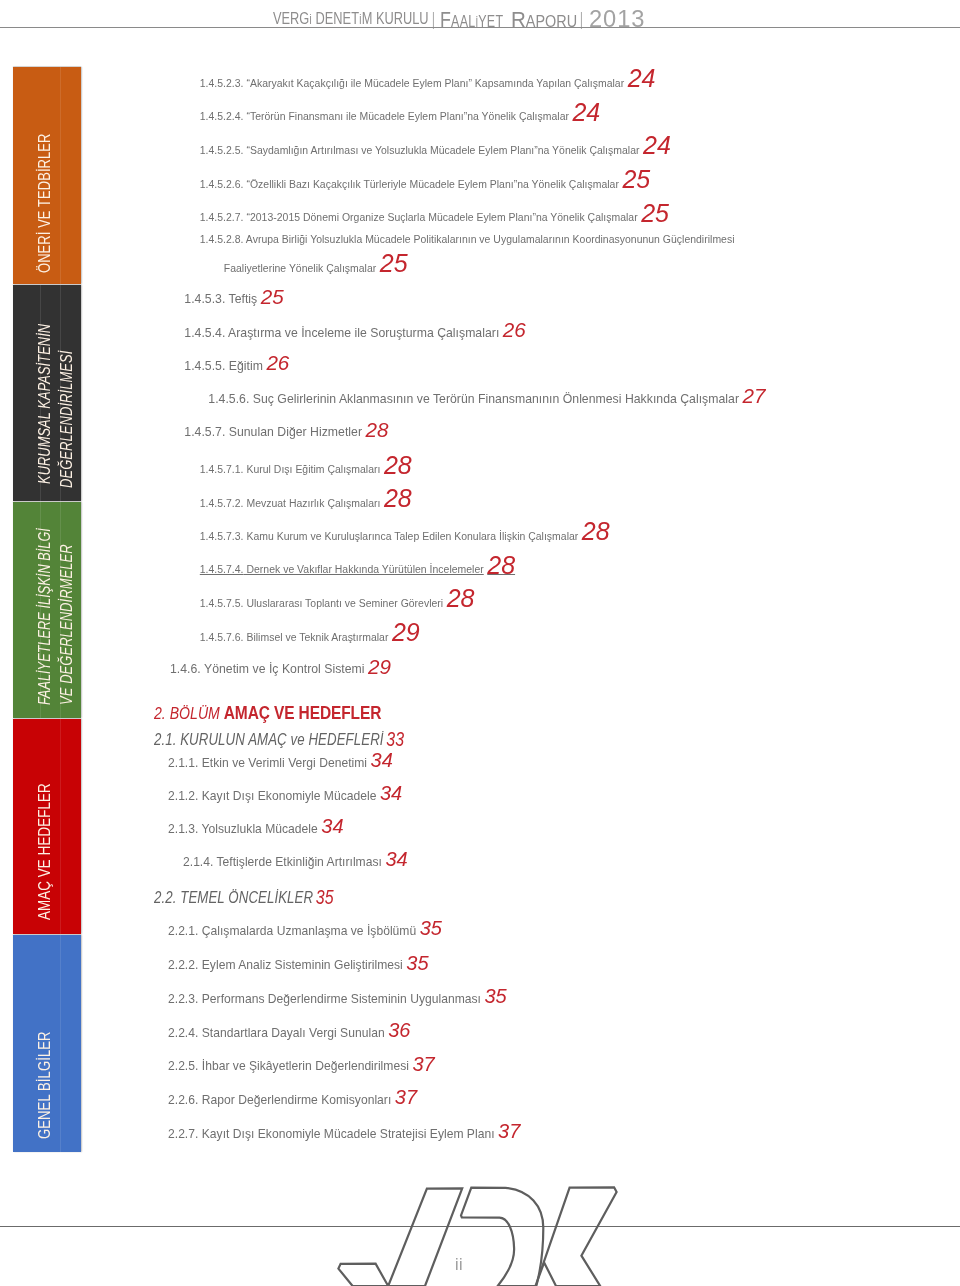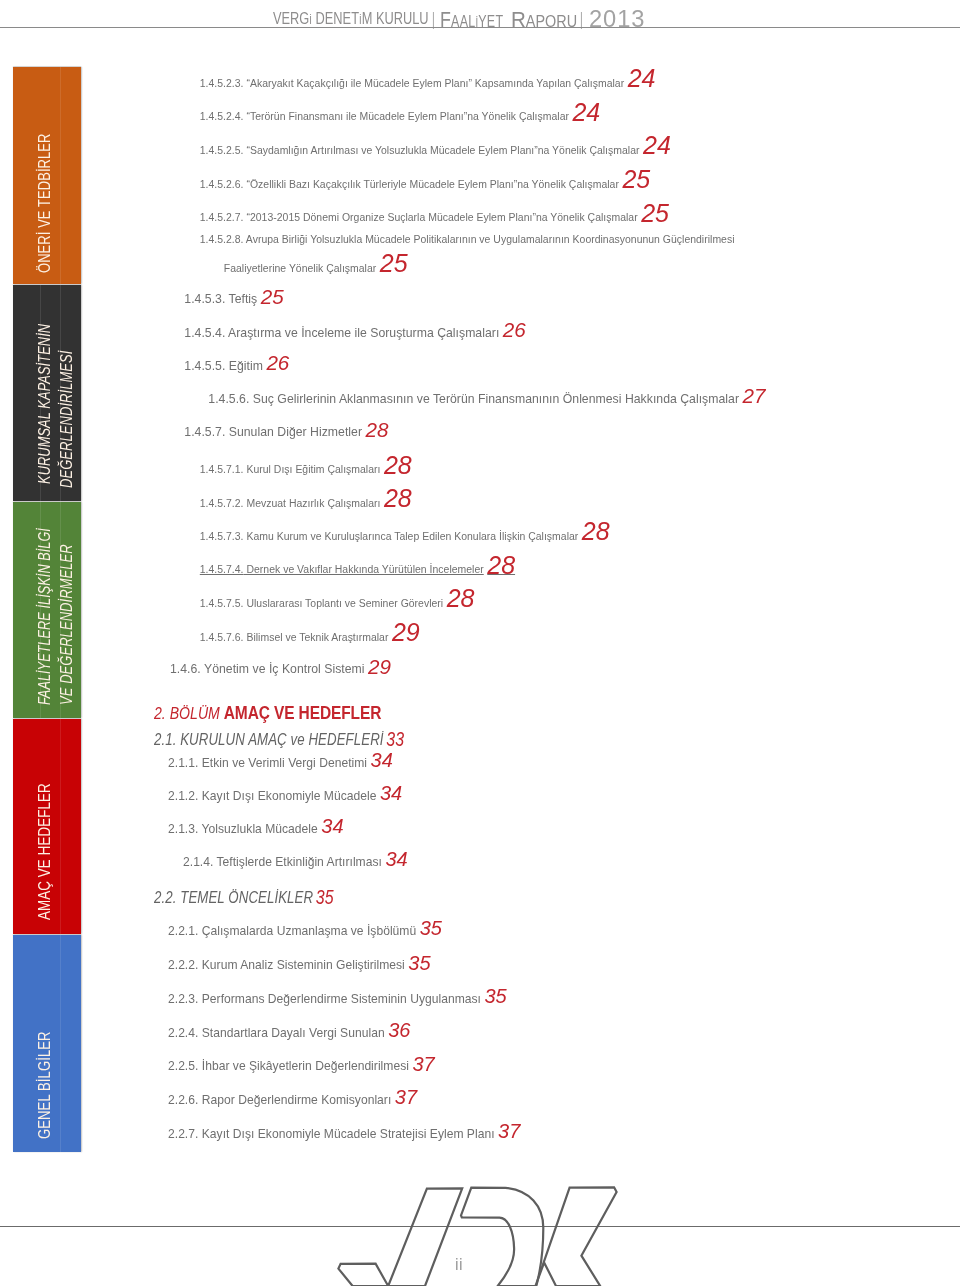--- a/index.html
+++ b/index.html
@@ -120,21 +120,21 @@
       <div class="row lv3" style="left: 199.8px; top: 530.8px;"><span>1.4.5.7.3.</span><span> Kamu Kurum ve Kuruluşlarınca Talep Edilen Konulara İlişkin Çalışmalar</span><span class="pg">28</span></div>
       <div class="row lv3" style="left: 199.8px; top: 564.1px; text-decoration: underline;"><span>1.4.5.7.4.</span><span> Dernek ve Vakıflar Hakkında Yürütülen İncelemeler</span><span class="pg">28</span></div>
       <div class="row lv3" style="left: 199.8px; top: 597.6px;"><span>1.4.5.7.5.</span><span> Uluslararası Toplantı ve Seminer Görevleri</span><span class="pg">28</span></div>
       <div class="row lv3" style="left: 199.8px; top: 631.8px;"><span>1.4.5.7.6.</span><span> Bilimsel ve Teknik Araştırmalar</span><span class="pg">29</span></div>
       <div class="row lv2" style="left: 170px; top: 665.8px;"><span>1.4.6.</span><span> Yönetim ve İç Kontrol Sistemi</span><span class="pg">29</span></div>
       <div class="row lv2b" style="left: 168px; top: 759.8px;"><span>2.1.1.</span><span> Etkin ve Verimli Vergi Denetimi</span><span class="pg">34</span></div>
       <div class="row lv2b" style="left: 168px; top: 792.8px;"><span>2.1.2.</span><span> Kayıt Dışı Ekonomiyle Mücadele</span><span class="pg">34</span></div>
       <div class="row lv2b" style="left: 168px; top: 825.9px;"><span>2.1.3.</span><span> Yolsuzlukla Mücadele</span><span class="pg">34</span></div>
       <div class="row lv2b" style="left: 168px; top: 858.9px; margin-left: 15px;"><span>2.1.4.</span><span> Teftişlerde Etkinliğin Artırılması</span><span class="pg">34</span></div>
       <div class="row lv2b" style="left: 168px; top: 927.8px;"><span>2.2.1.</span><span> Çalışmalarda Uzmanlaşma ve İşbölümü</span><span class="pg">35</span></div>
-      <div class="row lv2b" style="left: 168px; top: 962px;"><span>2.2.2.</span><span> Kurum Analiz Sisteminin Geliştirilmesi</span><span class="pg">35</span></div>
+      <div class="row lv2b" style="left: 168px; top: 962px;"><span>2.2.2.</span><span> Eylem Analiz Sisteminin Geliştirilmesi</span><span class="pg">35</span></div>
       <div class="row lv2b" style="left: 168px; top: 995.8px;"><span>2.2.3.</span><span> Performans Değerlendirme Sisteminin Uygulanması</span><span class="pg">35</span></div>
       <div class="row lv2b" style="left: 168px; top: 1029.5px;"><span>2.2.4.</span><span> Standartlara Dayalı Vergi Sunulan</span><span class="pg">36</span></div>
       <div class="row lv2b" style="left: 168px; top: 1063.1px;"><span>2.2.5.</span><span> İhbar ve Şikâyetlerin Değerlendirilmesi</span><span class="pg">37</span></div>
       <div class="row lv2b" style="left: 168px; top: 1096.7px; text-align: center;"><span>2.2.6.</span><span> Rapor Değerlendirme Komisyonları</span><span class="pg">37</span></div>
       <div class="row lv2b" style="left: 168px; top: 1130.8px;"><span>2.2.7.</span><span> Kayıt Dışı Ekonomiyle Mücadele Stratejisi Eylem Planı</span><span class="pg">37</span></div>
       <div class="row sec" style="left: 154.3px; top: 713.1px;"><span>2. BÖLÜM </span><b>AMAÇ VE HEDEFLER</b></div>
       <div class="row sub" style="left: 154.3px; top: 738.4px;"><span>2.1. KURULUN AMAÇ ve HEDEFLERİ</span><span class="pg">33</span></div>
       <div class="row sub" style="left: 154.3px; top: 896.3px;"><span>2.2.  TEMEL ÖNCELİKLER</span><span class="pg">35</span></div>
     </div>
 

